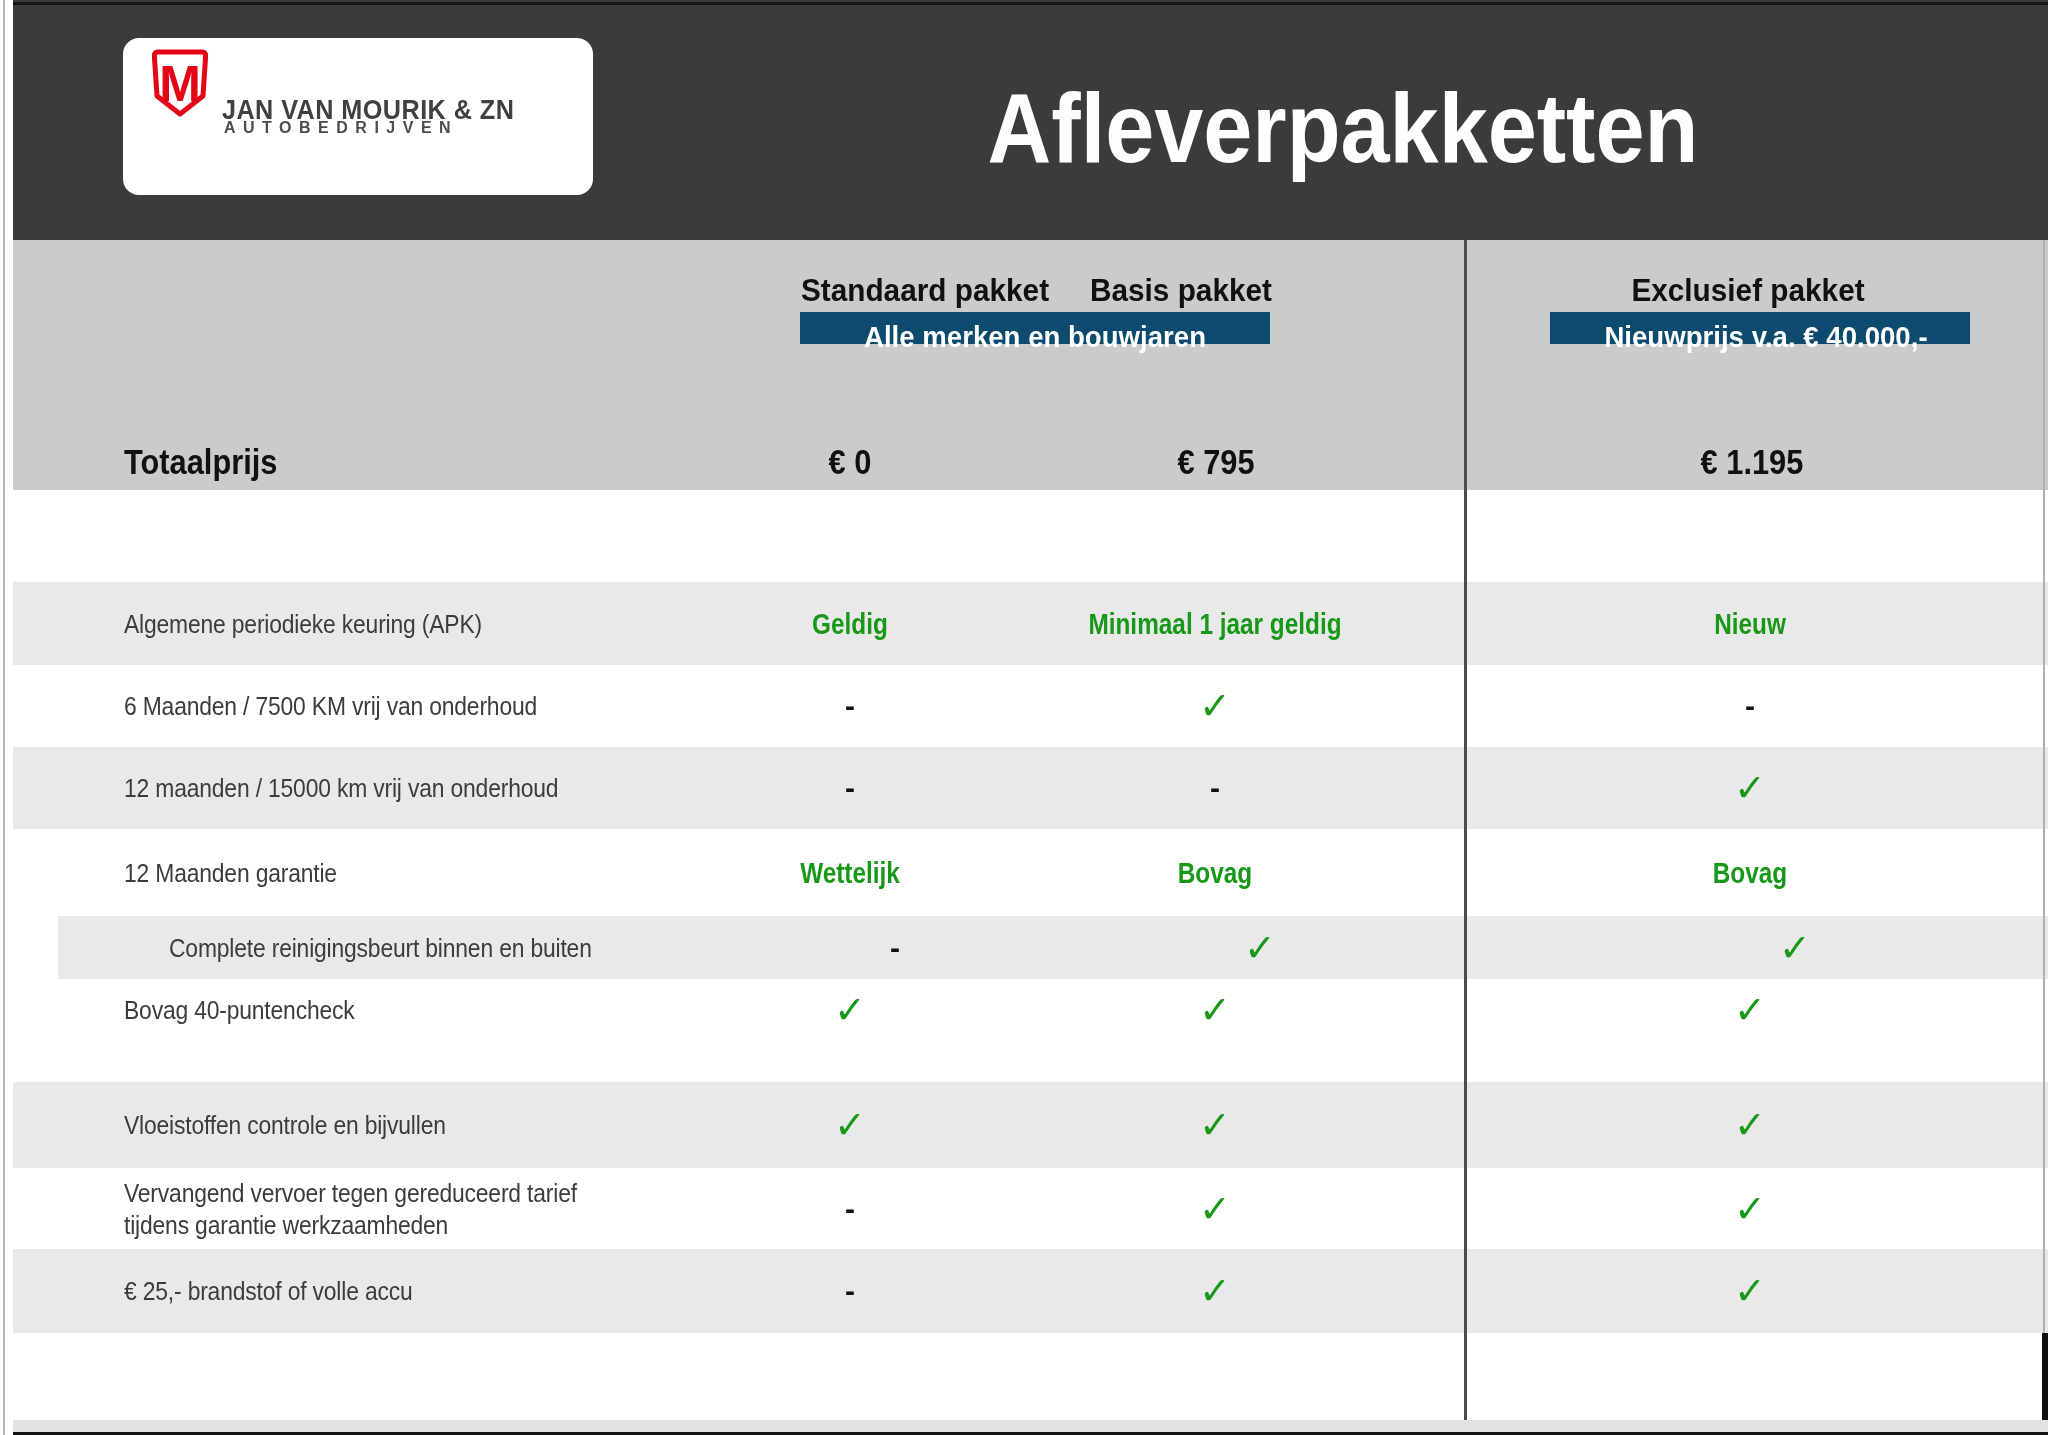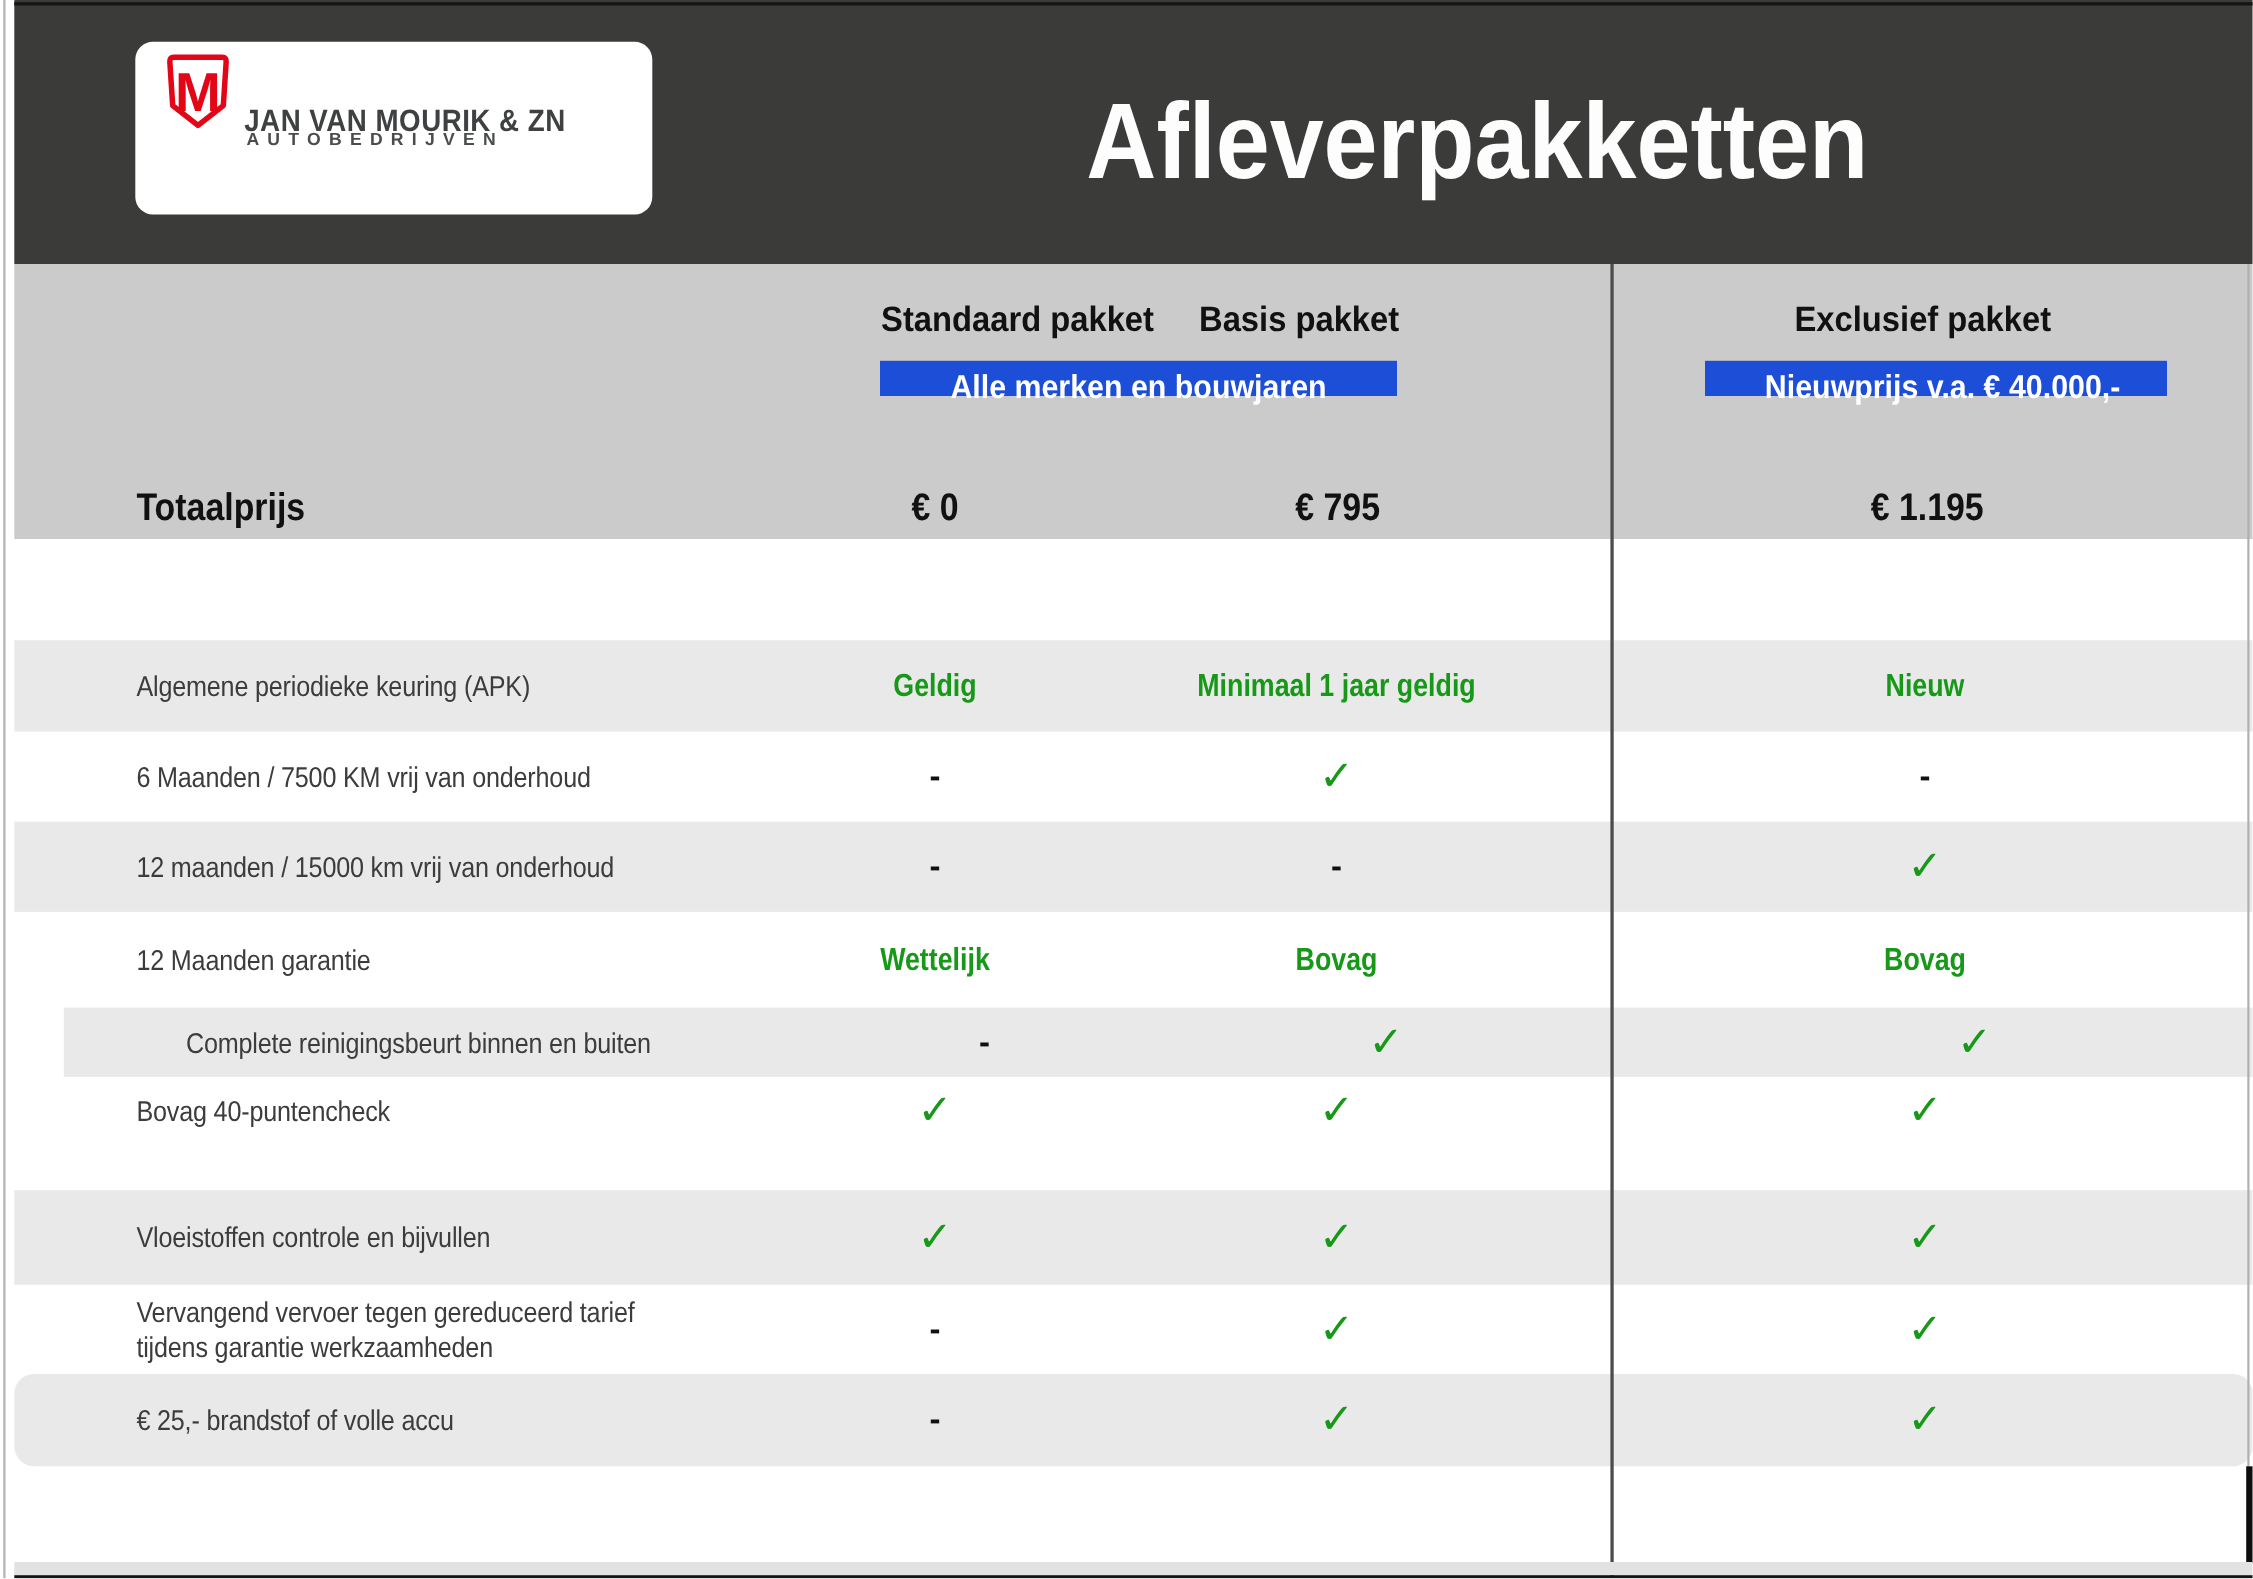--- a/index.html
+++ b/index.html
@@ -44,21 +44,21 @@
   .band { position:absolute; left:13px; top:240px; width:2035px; height:250px; background:#cbcbcb; }
   .col-header {
     position:absolute; top:30px; line-height:40px;
     font-size:32px; font-weight:bold; color:#111111; white-space:nowrap;
     transform:translateX(-50%) scaleX(0.93);
   }
   .col-header.h1 { left:912px; }
   .col-header.h2 { left:1168px; }
   .col-header.h3 { left:1735px; }
   .badge {
-    position:absolute; top:88px; height:32px; background:#1d4ed8;
+    position:absolute; top:72px; height:32px; background:#0c4a6e;
   }
   .badge.b1 { left:787px;  width:470px; }
   .badge.b2 { left:1537px; width:408px;padding-left:12px; }
   .badge .bt {
     display:block; width:100%; text-align:center; line-height:50px;
     font-size:30px; font-weight:bold; color:#ffffff; white-space:nowrap;
     transform:scaleX(0.92);
   }
   .total-label {
     position:absolute; left:111px; top:200px; line-height:44px;
@@ -78,21 +78,21 @@
   .row { position:absolute; left:13px; width:2035px; }
   .row.gray { background:#e9e9e9; }
   .r0 { top:582px;  height:83px; }
   .r1 { top:665px;  height:82px; }
   .r2 { top:747px;  height:82px; }
   .r3 { top:829px;  height:87px; }
   .r4 { top:916px;  height:63px;margin-left:45px; }
   .r5 { top:976px;  height:67px; }
   .r6 { top:1082px; height:86px; }
   .r7 { top:1168px; height:81px; }
-  .r8 { top:1249px; height:84px;border-radius:18px; }
+  .r8 { top:1249px; height:84px; }
   .flabel {
     position:absolute; left:111px; top:50%;
     transform:translateY(-50%) scaleX(0.88); transform-origin:left center;
     font-size:26px; font-weight:400; color:#3c3c3c; letter-spacing:-0.2px;
     line-height:32px; white-space:pre-line;
   }
   .val { position:absolute; top:50%; white-space:nowrap; }
   .val.c1 { left:837px; }
   .val.c2 { left:1202px; }
   .val.c3 { left:1737px; }

